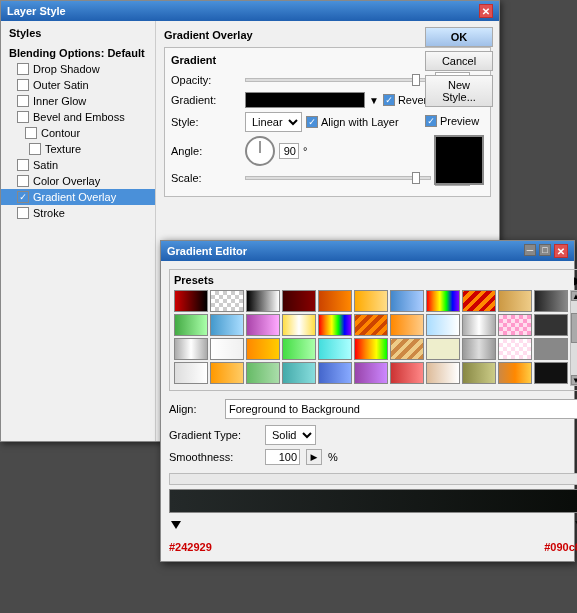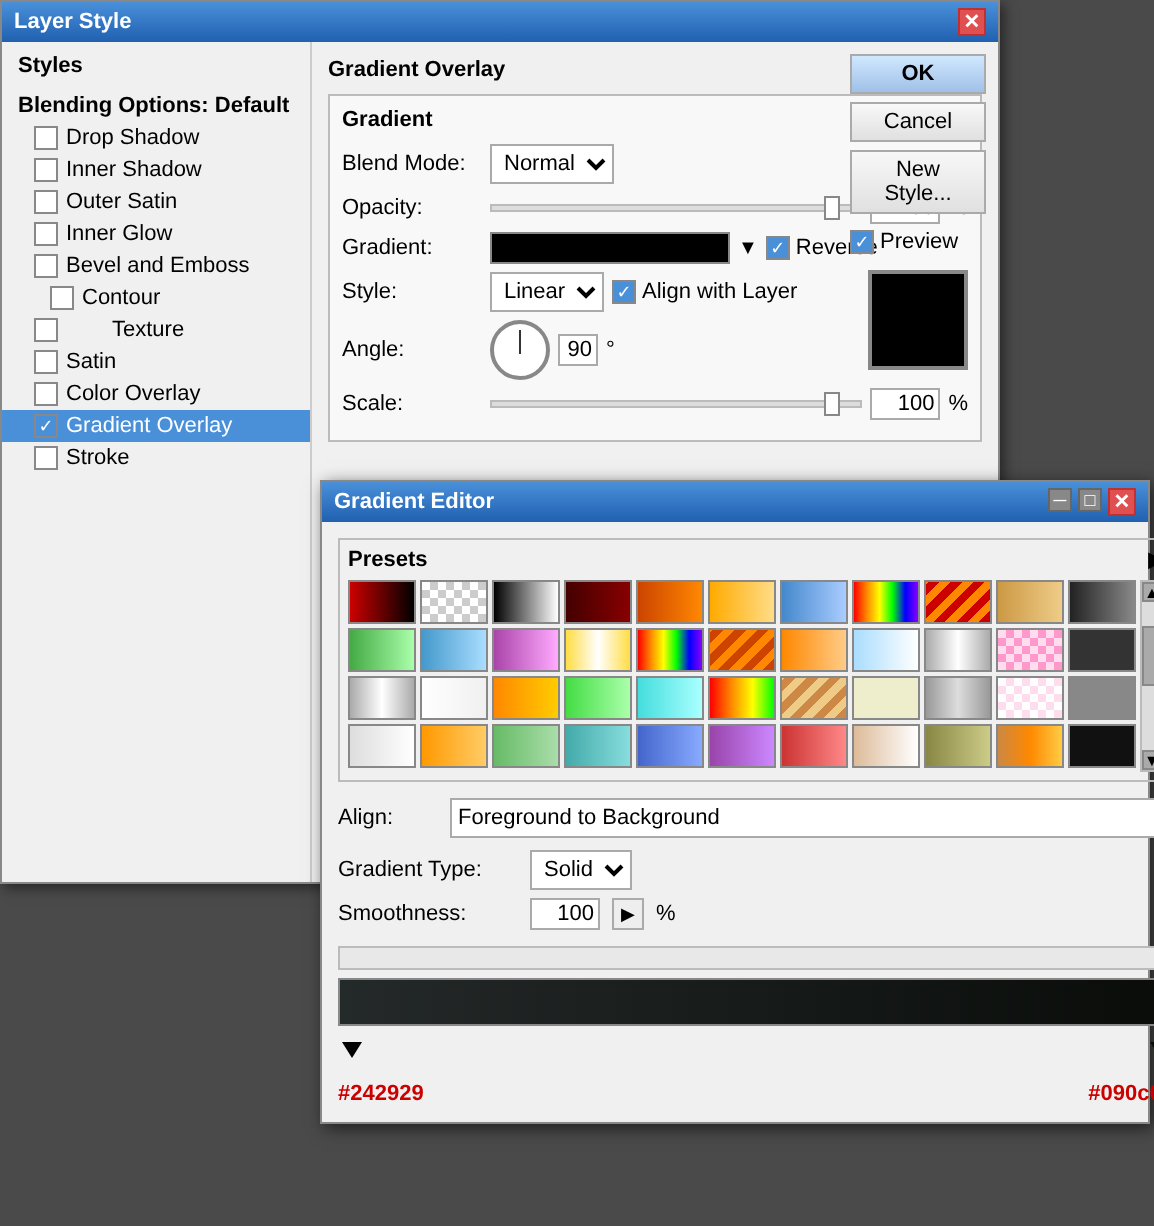--- a/index.html
+++ b/index.html
@@ -300,39 +300,35 @@
 
       <div class="style-item header">
         <span>Blending Options: Default</span>
       </div>
       <div class="style-item">
         <div class="style-checkbox"></div>
         <span>Drop Shadow</span>
       </div>
       <div class="style-item">
         <div class="style-checkbox"></div>
-        <span>Inner Shadow</span>
-      </div>
-      <div class="style-item">
-        <div class="style-checkbox"></div>
         <span>Outer Satin</span>
       </div>
       <div class="style-item">
         <div class="style-checkbox"></div>
         <span>Inner Glow</span>
       </div>
       <div class="style-item">
         <div class="style-checkbox"></div>
         <span>Bevel and Emboss</span>
       </div>
       <div class="style-item" style="padding-left:24px;">
         <div class="style-checkbox"></div>
         <span>Contour</span>
       </div>
-      <div class="style-item" style="padding-left:16px;gap:23px;">
+      <div class="style-item" style="padding-left:28px;">
         <div class="style-checkbox"></div>
         <span>Texture</span>
       </div>
       <div class="style-item">
         <div class="style-checkbox"></div>
         <span>Satin</span>
       </div>
       <div class="style-item">
         <div class="style-checkbox"></div>
         <span>Color Overlay</span>
@@ -345,26 +341,20 @@
         <div class="style-checkbox"></div>
         <span>Stroke</span>
       </div>
     </div>
 
     <div class="right-panel" style="position:relative;">
       <div class="section-title">Gradient Overlay</div>
       <div class="section-box">
         <div class="section-title">Gradient</div>
 
-        <div class="row">
-          <label>Blend Mode:</label>
-          <select class="select-dropdown">
-            <option>Normal</option>
-          </select>
-        </div>
 
         <div class="row">
           <label>Opacity:</label>
           <div class="slider-track">
             <div class="slider-thumb" style="left:90%;"></div>
           </div>
           <input class="value-input" value="100" style="">
           <span>%</span>
         </div>
 

